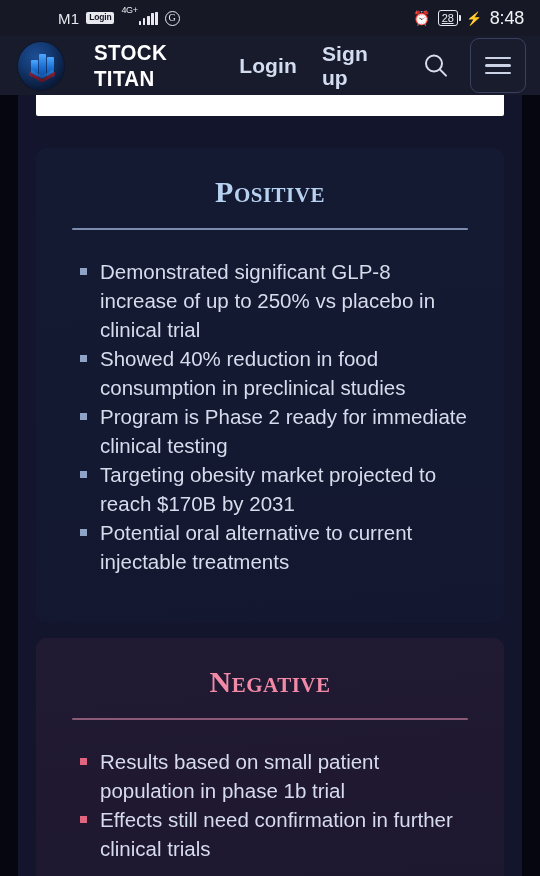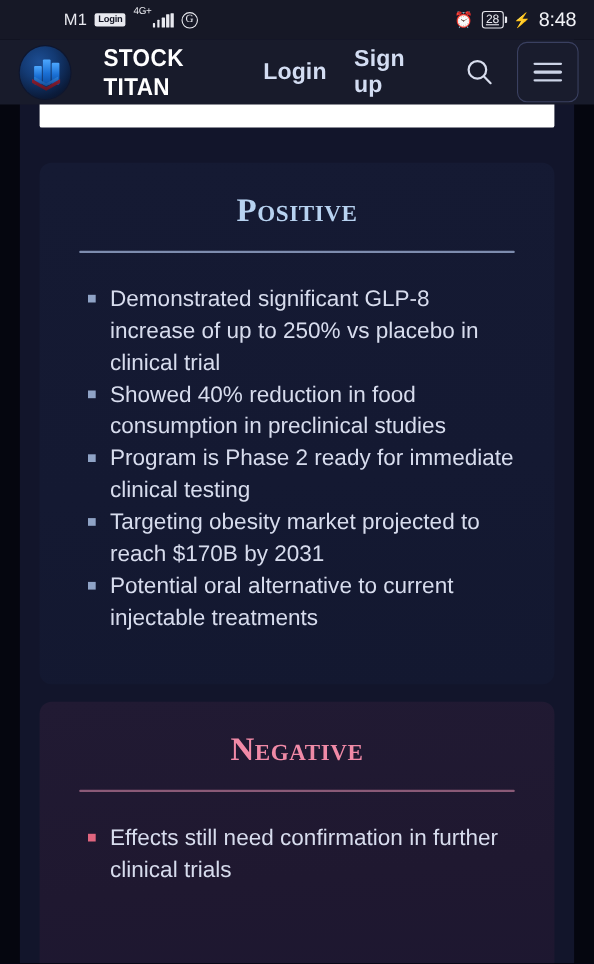--- a/index.html
+++ b/index.html
@@ -241,20 +241,21 @@
           <li>Program is Phase 2 ready for immediate clinical testing</li>
           <li>Targeting obesity market projected to reach $170B by 2031</li>
           <li>Potential oral alternative to current injectable treatments</li>
         </ul>
       </section>
 
       <section class="card card-negative">
         <div class="card-title">Negative</div>
         <div class="divider"></div>
         <ul class="bullets">
+          <li>Results based on small patient population in phase 1b trial</li>
           <li>Effects still need confirmation in further clinical trials</li>
         </ul>
       </section>
 
     </div>
   </div>
 
   <div class="edge-l"></div>
   <div class="edge-r"></div>
 

